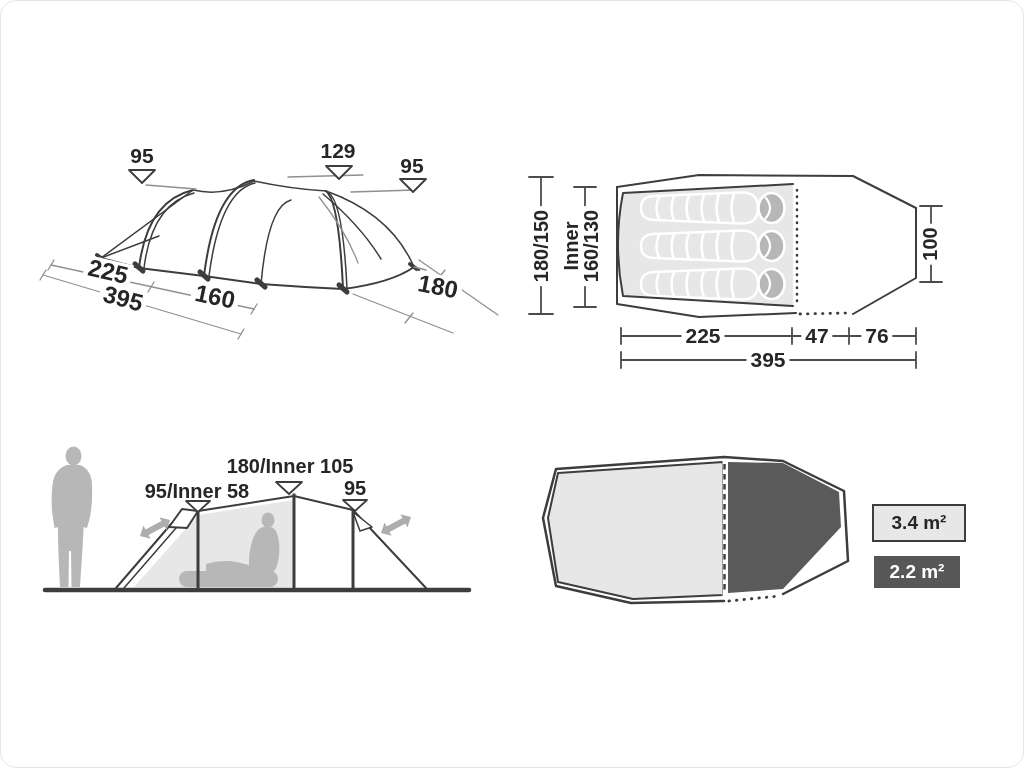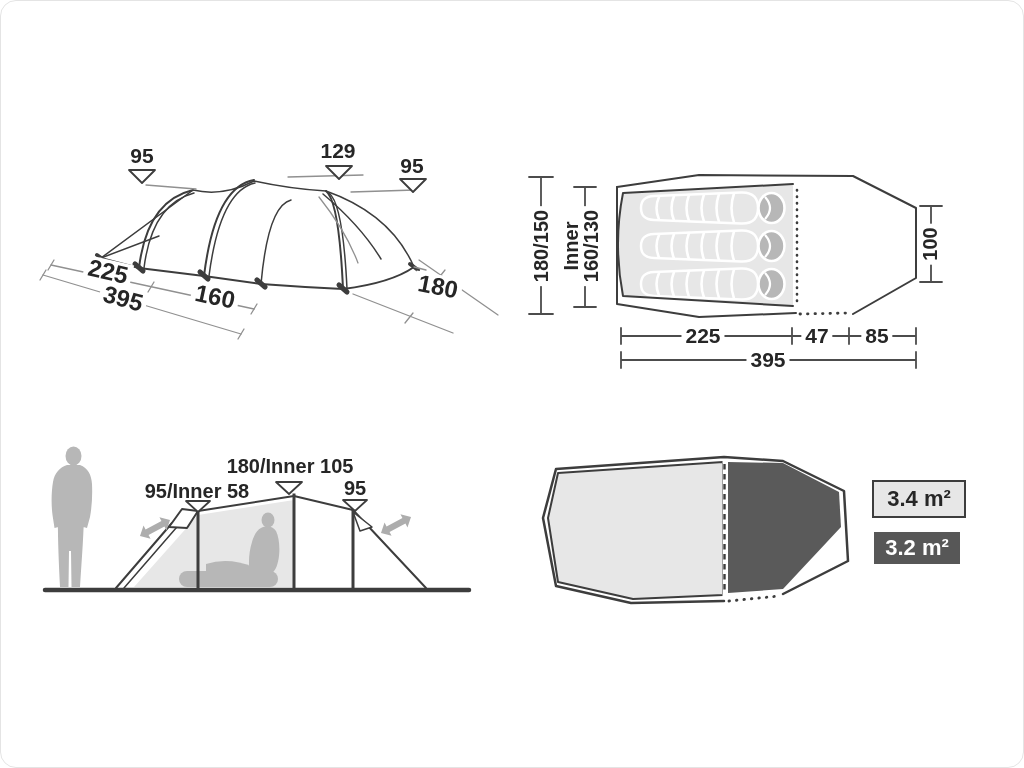--- a/index.html
+++ b/index.html
@@ -31,21 +31,21 @@
     position:absolute;font-weight:700;color:var(--text);white-space:nowrap;
     transform:translate(-50%,-50%) rotate(var(--rot,0deg));line-height:1.02;text-align:center;
   }
   .bg{background:#fff;padding:0 4px;}
   .s20{font-size:20px;}
   .s21{font-size:21px;}
   .s24{font-size:24px;}
   .vert{--rot:-90deg;}
   .legend-box{
     position:absolute;display:flex;align-items:center;justify-content:center;
-    font-weight:700;font-size:22px;
+    font-weight:700;font-size:19px;margin-top:24px;
   }
   #legend-inner{background:var(--legend-light-bg);border:2.5px solid var(--line-dark);color:var(--text);}
   #legend-vest{background:var(--legend-dark-bg);color:#fff;}
 </style>
 </head>
 <body>
 
 <div class="canvas">
 
   <svg class="scene" viewBox="0 0 1024 768">
@@ -235,27 +235,27 @@
   <div class="lbl s24 bg" style="left:437px;top:286px;--rot:11deg">180</div>
 
   <div class="lbl s20 bg vert" style="left:540px;top:245px">180/150</div>
   <div class="lbl s20 bg vert" style="left:580px;top:245px">
     <span style="display:block">Inner</span>
     <span style="display:block">160/130</span>
   </div>
   <div class="lbl s20 bg vert" style="left:929px;top:243px">100</div>
   <div class="lbl s21 bg" style="left:702px;top:335px">225</div>
   <div class="lbl s21 bg" style="left:816px;top:335px">47</div>
-  <div class="lbl s21 bg" style="left:876px;top:335px">85</div>
+  <div class="lbl s21 bg" style="left:876px;top:335px">76</div>
   <div class="lbl s21 bg" style="left:767px;top:359px">395</div>
 
   <div class="lbl s20" style="left:196px;top:490px">95/Inner 58</div>
   <div class="lbl s20" style="left:289px;top:465px">180/Inner 105</div>
   <div class="lbl s20" style="left:354px;top:487px">95</div>
 
   <div class="legend-box" id="legend-inner" style="left:871px;top:479px;width:90px;height:34px">
     <span>3.4 m²</span>
   </div>
   <div class="legend-box" id="legend-vest" style="left:873px;top:531px;width:86px;height:32px">
-    <span>3.2 m²</span>
+    <span>2.2 m²</span>
   </div>
 
 </div>
 
 </body></html>

